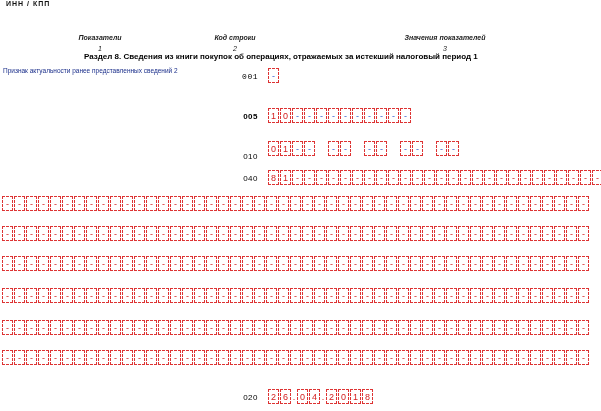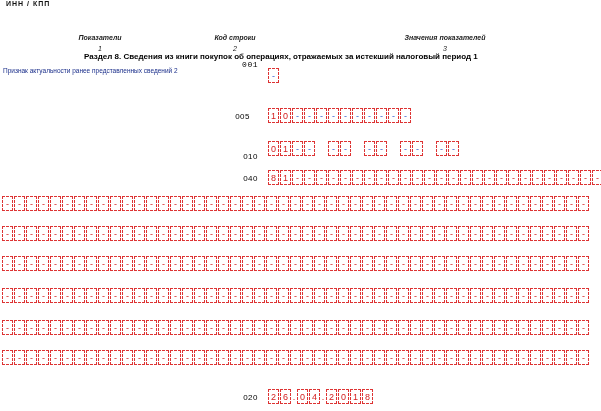--- a/index.html
+++ b/index.html
@@ -77,26 +77,26 @@
 <div class="abs col-num" style="left:60px;top:45px;width:80px;">1</div>
 
 <div class="abs col-cap" style="left:200px;top:34px;width:70px;">Код строки</div>
 <div class="abs col-num" style="left:200px;top:45px;width:70px;">2</div>
 
 <div class="abs col-cap" style="left:350px;top:34px;width:190px;">Значения показателей</div>
 <div class="abs col-num" style="left:350px;top:45px;width:190px;">3</div>
 
 <div class="abs row-label" style="left:3px;top:66px;">Признак актуальности ранее представленных сведений 2</div>
 
-<div class="abs line-code" style="left:236px;top:60px;font-family:Liberation Mono, monospace;">001</div>
+<div class="abs line-code" style="left:236px;top:72px;font-family:Liberation Mono, monospace;">001</div>
 <div class="abs cellrow" id="row-001" style="left:268px;top:68px;">
     <div class="cell blue">-</div>
   </div>
 
-<div class="abs line-code" style="left:228px;top:112px;">005</div>
+<div class="abs line-code" style="left:236px;top:112px;font-weight:bold;">005</div>
 <div class="abs cellrow" id="row-005" style="left:268px;top:108px;">
     <div class="cell">1</div>
     <div class="cell">0</div>
     <div class="cell blue">-</div>
     <div class="cell blue">-</div>
     <div class="cell blue">-</div>
     <div class="cell blue">-</div>
     <div class="cell blue">-</div>
     <div class="cell blue">-</div>
     <div class="cell blue">-</div>

